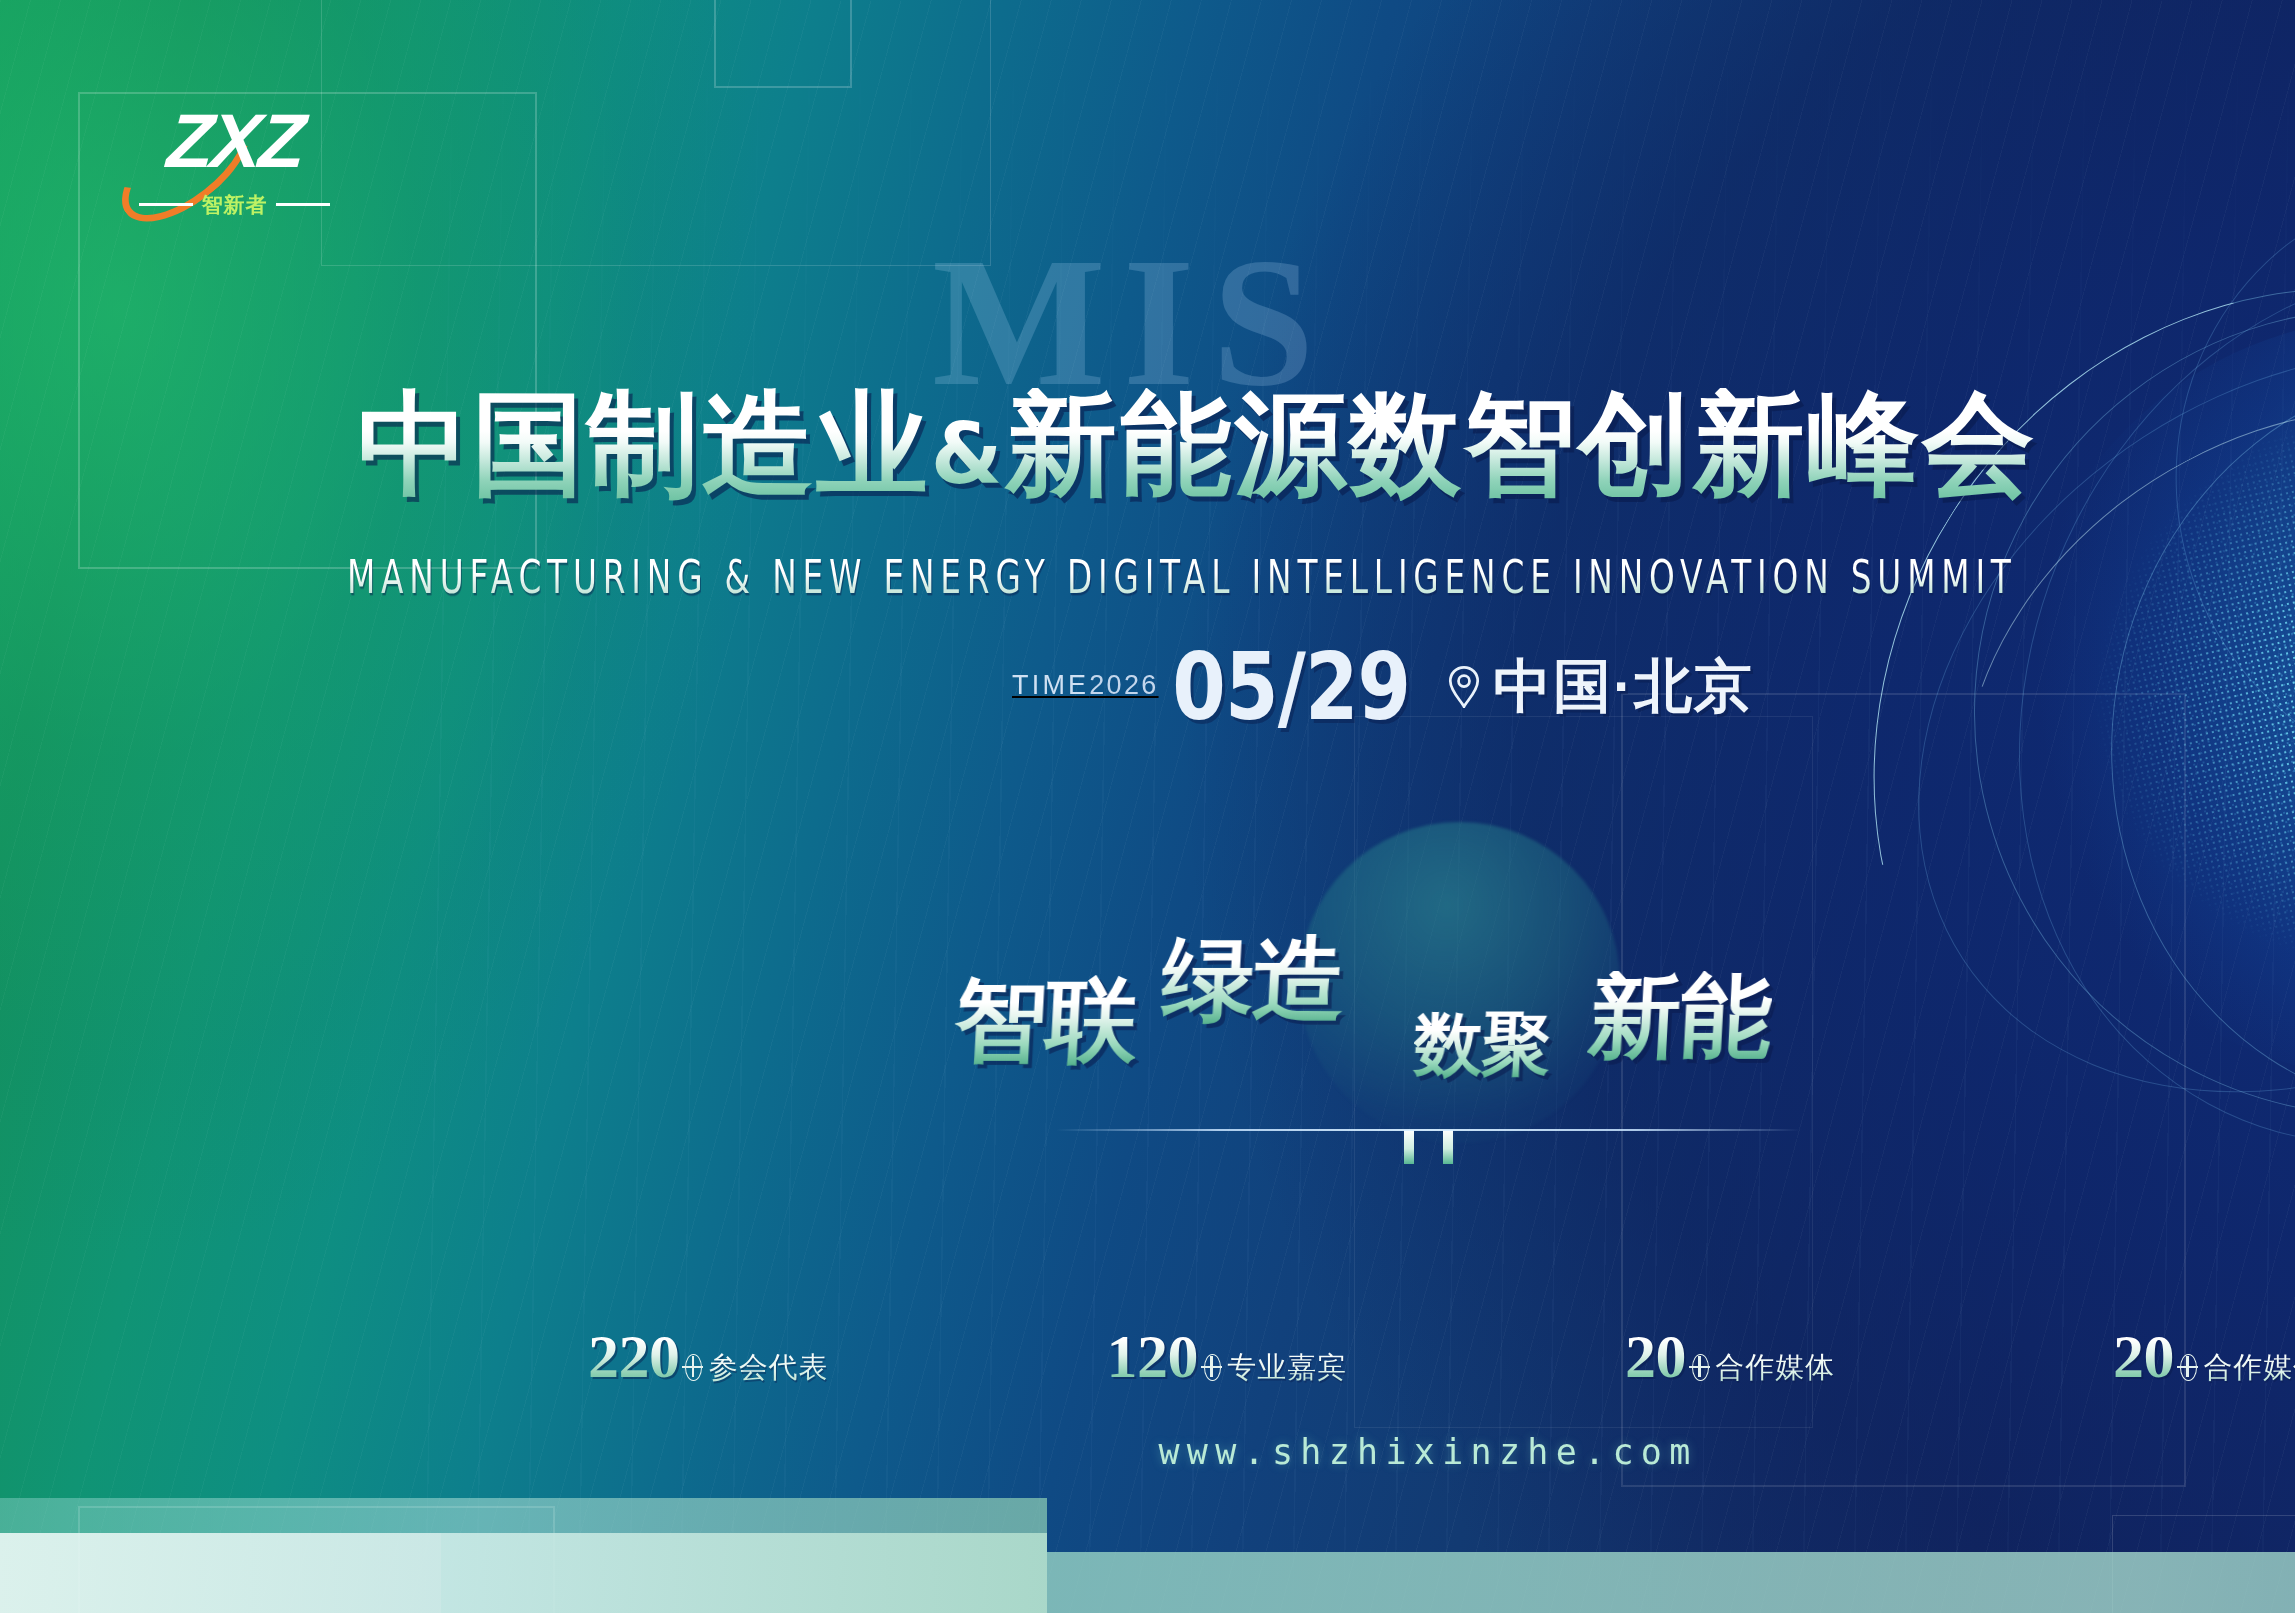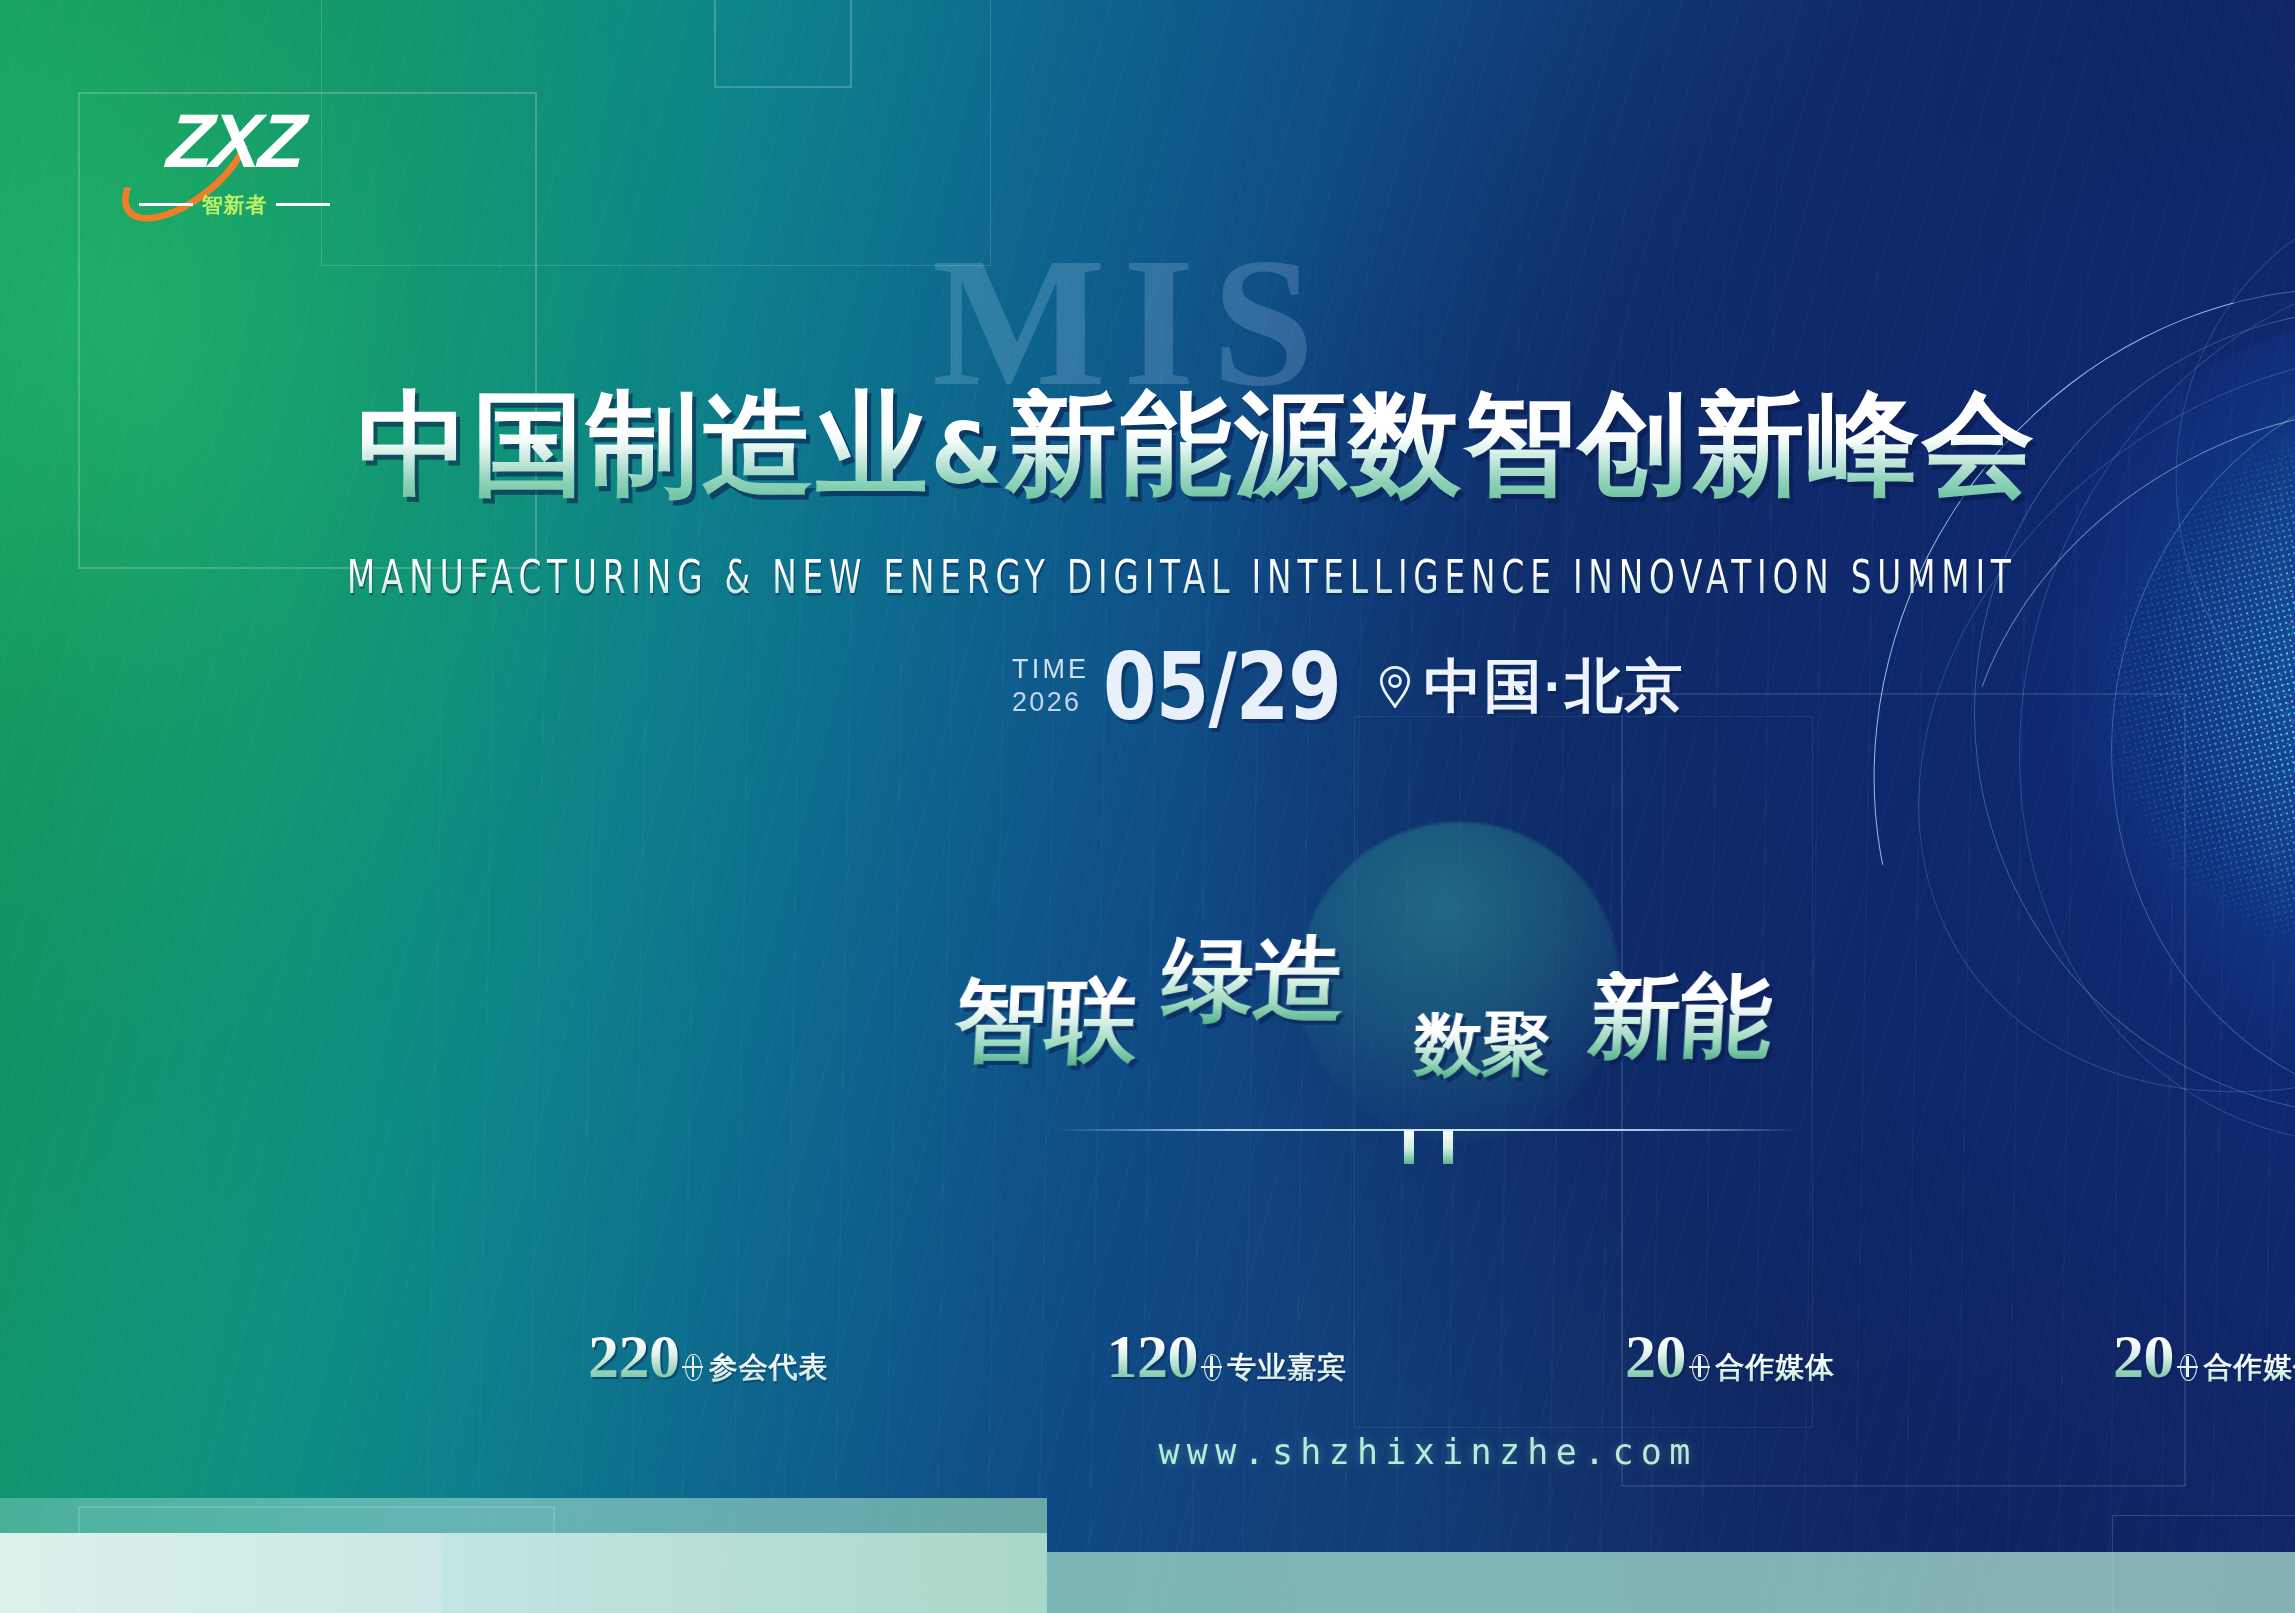--- a/index.html
+++ b/index.html
@@ -193,22 +193,22 @@
     filter:drop-shadow(1.8px 2.3px 0 rgba(8,24,74,.45));
     transform:scaleX(.935) scaleY(1.18); transform-origin:left center;
   }
 
   
   #daterow{
     position:absolute; left:1012px; top:648px;
     display:flex; align-items:center; gap:0;
   }
   .time-stack{
-    display:flex; flex-direction:column; justify-content:center;
-    margin-right:13.8px; padding-bottom:2.8px;
+    display:flex; flex-direction:row; justify-content:center;
+    margin-right:13.8px; padding-bottom:2.8px;text-decoration:underline;
   }
   .time-stack .lbl{
     font-size:27px; letter-spacing:3.2px; color:#cfe0f2; font-weight:400;
     line-height:1.22;
   }
   .time-stack .yr{
     font-size:27px; letter-spacing:2.3px; color:#c3d6ec; font-weight:400;
     line-height:1.22;
   }
   .date-big{
@@ -285,21 +285,21 @@
     margin:0 5.5px 2.8px 2.8px;
   }
   .stat .plus i{ position:absolute; background:#e6f3ee; display:block; }
   .stat .plus i.h{ left:0; top:9.6px; width:21px; height:2.3px; }
   .stat .plus i.v{ top:0; left:9.6px; width:2.3px; height:21px; }
   .stat .plus::before{
     content:""; position:absolute; left:3.2px; top:-1.8px; width:14.7px; height:25px;
     border:1.8px solid #e6f3ee; border-radius:50%;
   }
   .stat .cap{
-    font-size:29px; font-weight:700; letter-spacing:0.9px; white-space:nowrap;
+    font-size:29px; font-weight:400; letter-spacing:0.9px; white-space:nowrap;
     background:linear-gradient(180deg,#ffffff 0%,#eaf7f1 50%,#a9dcc6 100%);
     -webkit-background-clip:text; background-clip:text;
     color:transparent; -webkit-text-fill-color:transparent;
     filter:drop-shadow(1.8px 2.3px 0 rgba(9,26,76,.40));
   }
 
   
   #website{
     position:absolute; left:1033px; top:1432px; width:790px;
     text-align:center;

